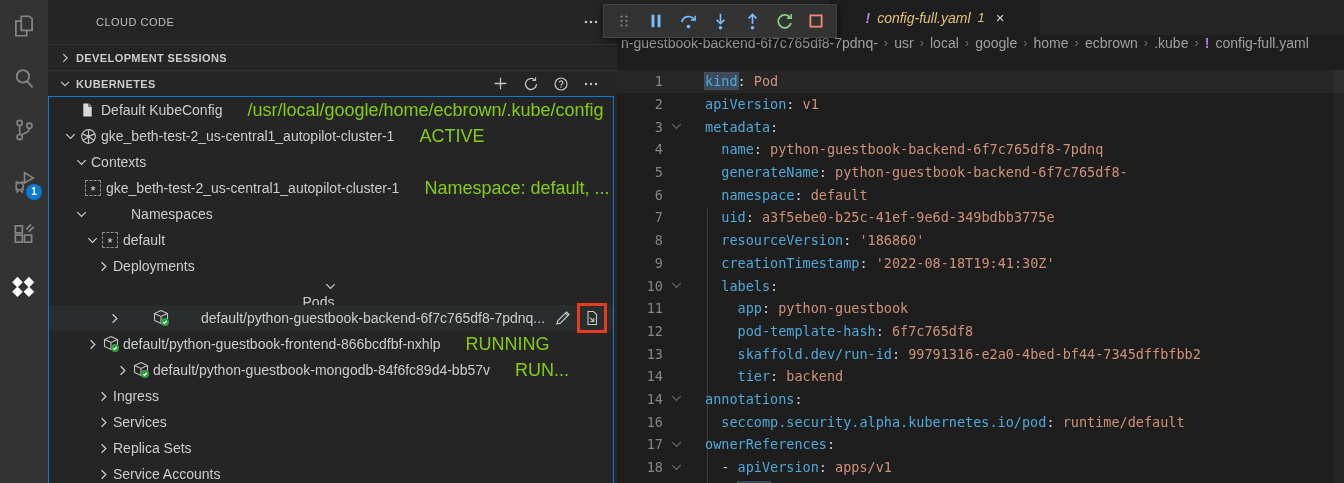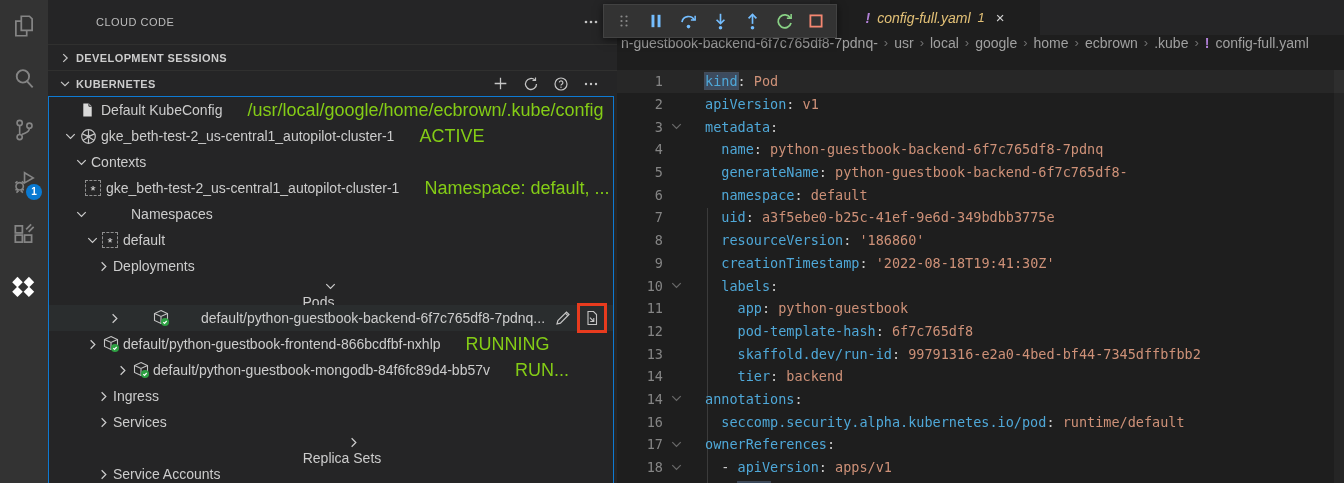--- a/index.html
+++ b/index.html
@@ -343,21 +343,21 @@
           <span class="tlabel">Ingress</span>
         </div>
         <div class="trow" style="padding-left: 47px;">
           <span class="tchev">
             <svg width="15" height="15" viewBox="0 0 16 16" fill="none" stroke="currentColor" stroke-width="1.3">
               <path d="M6 3.5 10.5 8 6 12.5"></path>
             </svg>
           </span>
           <span class="tlabel">Services</span>
         </div>
-        <div class="trow" style="padding-left: 47px; flex-direction: column;">
+        <div class="trow" style="padding-left: 47px;">
           <span class="tchev">
             <svg width="15" height="15" viewBox="0 0 16 16" fill="none" stroke="currentColor" stroke-width="1.3">
               <path d="M6 3.5 10.5 8 6 12.5"></path>
             </svg>
           </span>
           <span class="tlabel">Replica Sets</span>
         </div>
         <div class="trow" style="padding-left: 47px;">
           <span class="tchev">
             <svg width="15" height="15" viewBox="0 0 16 16" fill="none" stroke="currentColor" stroke-width="1.3">

